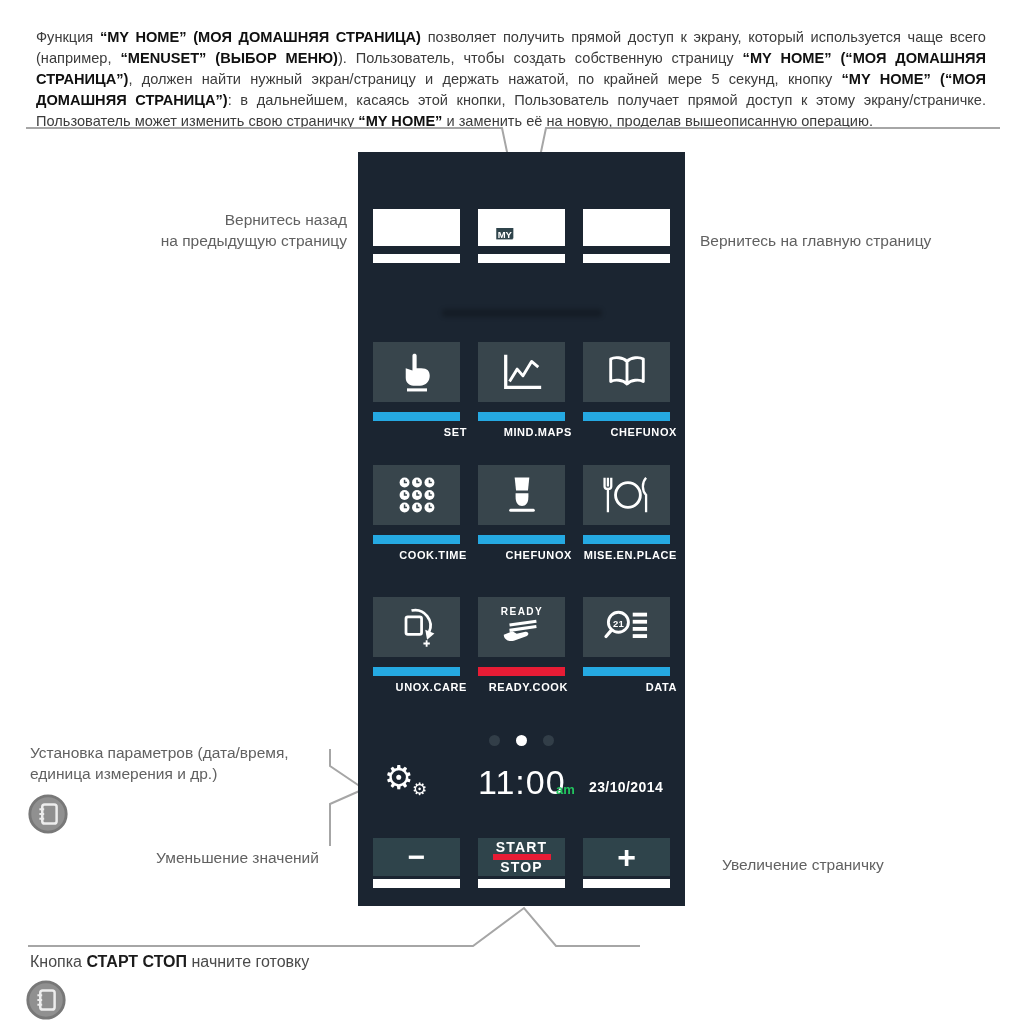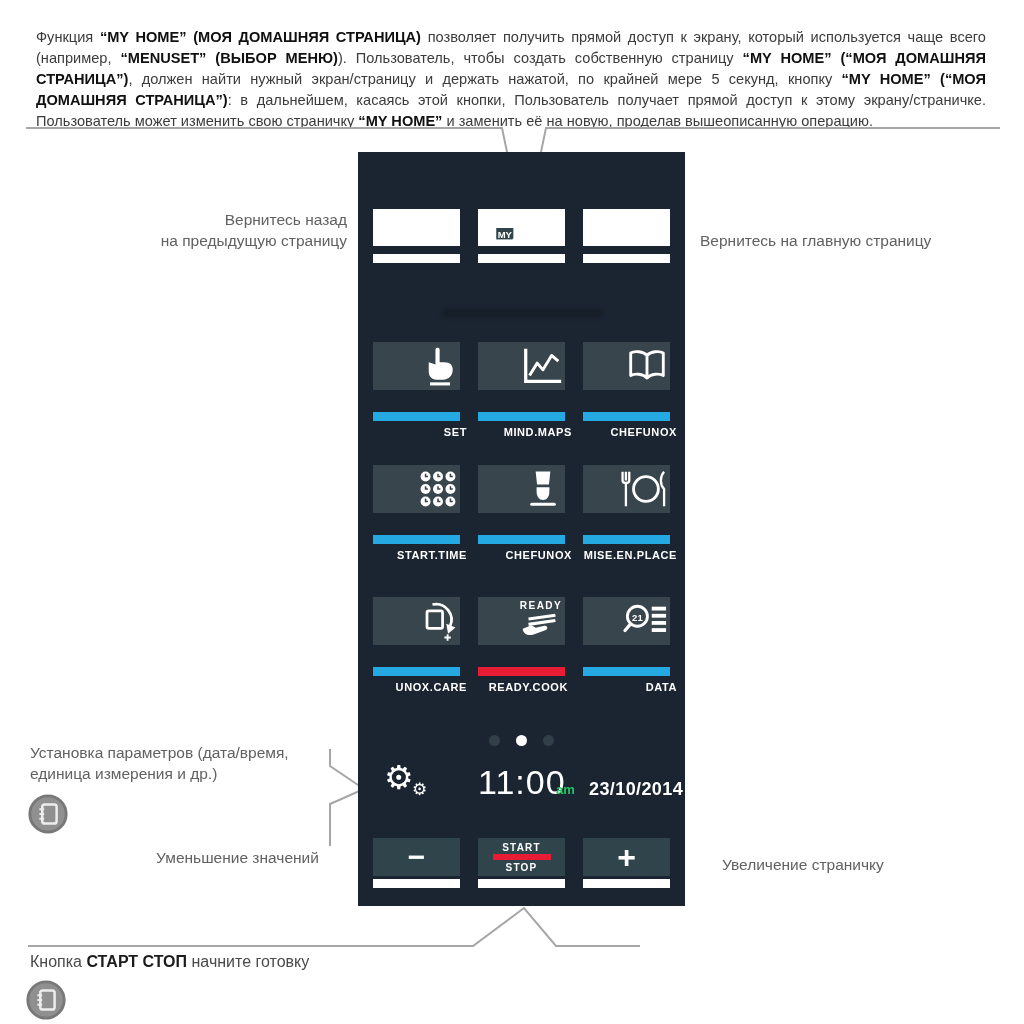--- a/index.html
+++ b/index.html
@@ -29,41 +29,41 @@
   
   .panel{position:absolute;left:358px;top:152px;width:327px;height:754px;background:#1B2531}
 
   .navbtn{position:absolute;width:87px;height:37px;background:#ffffff;
           display:flex;align-items:center;}
   .whitebar{position:absolute;width:87px;height:9px;background:#fff}
 
   .faint-smudge{position:absolute;left:84px;top:157px;width:160px;height:8px;
                 background:rgba(0,0,0,.22);filter:blur(2px);border-radius:3px}
 
-  .tile{position:absolute;width:87px;height:48px;background:#38454C;
-        display:flex;align-items:center;justify-content:flex-end}
+  .tile{position:absolute;width:87px;height:60px;background:#38454C;
+        display:flex;align-items:center;justify-content:center}
   .accent{position:absolute;width:87px;height:9px}
   .tlabel{position:absolute;width:101px;transform:translateX(-7px);text-align:right;
           color:#fff;font-size:11px;font-weight:bold;letter-spacing:.6px}
 
   .dots{position:absolute;top:583px;left:0;width:100%;display:flex;justify-content:center;gap:16px}
   .dot{width:11px;height:11px;border-radius:50%;background:#323E48}
   .dot.active{background:#fff}
 
   .gear-wrap{position:absolute;left:26px;top:608px;width:56px;height:44px;color:#fff;cursor:default}
   .gear-big{font-family:"DejaVu Sans",sans-serif;font-size:33px;line-height:36px}
   .gear-small{font-family:"DejaVu Sans",sans-serif;font-size:17px;position:absolute;left:28px;top:19px}
   .time{position:absolute;left:120px;top:611px;font-size:34px;font-weight:500;color:#fff;letter-spacing:1px}
   .meridiem{position:absolute;left:198px;top:630px;font-size:13px;font-weight:bold;color:#22c55e}
-  .date{position:absolute;left:231px;top:627px;font-size:18px;font-weight:bold;color:#fff;letter-spacing:.4px}
+  .date{position:absolute;left:231px;top:627px;font-size:14px;font-weight:bold;color:#fff;letter-spacing:.4px}
 
   .ctrlbtn{position:absolute;top:686px;width:87px;height:38px;background:#2F444B;
            display:flex;flex-direction:column;align-items:center;justify-content:center}
   .pmglyph{color:#fff;font-size:30px;font-weight:bold;line-height:30px}
-  .ss-txt{color:#fff;font-size:10px;font-weight:bold;letter-spacing:1.2px;line-height:11px}
+  .ss-txt{color:#fff;font-size:14px;font-weight:bold;letter-spacing:1.2px;line-height:11px}
   .ss-bar{width:58px;height:6px;margin:1.5px 0}
 </style>
 </head>
 <body>
 
 <p class="intro"><span>Функция </span><b>“MY HOME” (МОЯ ДОМАШНЯЯ СТРАНИЦА)</b><span> позволяет получить прямой доступ к экрану, который используется чаще всего (например, </span><b>“MENUSET” (ВЫБОР МЕНЮ)</b><span>). Пользователь, чтобы создать собственную страницу </span><b>“MY HOME” (“МОЯ ДОМАШНЯЯ СТРАНИЦА”)</b><span>, должен найти нужный экран/страницу и держать нажатой, по крайней мере 5 секунд, кнопку </span><b>“MY HOME” (“МОЯ ДОМАШНЯЯ СТРАНИЦА”)</b><span>: в дальнейшем, касаясь этой кнопки, Пользователь получает прямой доступ к этому экрану/страничке. Пользователь может изменить свою страничку </span><b>“MY HOME”</b><span> и заменить её на новую, проделав вышеописанную операцию.</span></p>
 
 <svg class="callouts" width="1024" height="1024" viewBox="0 0 1024 1024">
   <g fill="none" stroke="#A6A6A6" stroke-width="2">
     <path d="M26 128 H502 L520 214"></path>
@@ -185,21 +185,21 @@
   <div class="tile" style="left:225px;top:313px">
     <svg width="50" height="42" viewBox="0 0 52 44">
       <path d="M6 16 V40 M2.5 4 V13 M6 4 V13 M9.5 4 V13 M2.5 13 c0 3.5 7 3.5 7 0" fill="none" stroke="#fff" stroke-width="2.4"></path>
       <circle cx="27" cy="22" r="13" fill="none" stroke="#fff" stroke-width="3"></circle>
       <path d="M46 4 c-4.5 5 -4.5 13 0 18 v18" fill="none" stroke="#fff" stroke-width="2.4"></path>
     </svg>
   </div>
   <div class="accent" style="left: 15px; top: 383px; background: rgb(37, 169, 226);"></div>
   <div class="accent" style="left: 120px; top: 383px; background: rgb(37, 169, 226);"></div>
   <div class="accent" style="left: 225px; top: 383px; background: rgb(37, 169, 226);"></div>
-  <div class="tlabel" style="left:15px;top:397px">START.TIME</div>
+  <div class="tlabel" style="left:15px;top:397px">COOK.TIME</div>
   <div class="tlabel" style="left:120px;top:397px">CHEFUNOX</div>
   <div class="tlabel" style="left:225px;top:397px">MISE.EN.PLACE</div>
 
   <div class="tile" style="left:15px;top:445px">
     <svg width="44" height="44" viewBox="0 0 48 46">
       <rect x="12" y="12" width="17" height="19" rx="2" fill="none" stroke="#fff" stroke-width="3"></rect>
       <path d="M18 5 a17 17 0 0 1 19 24" fill="none" stroke="#fff" stroke-width="3"></path>
       <polygon points="33,26 43,30 35,37" fill="#fff"></polygon>
       <path d="M31 41 h7 M34.5 37.5 v7" stroke="#fff" stroke-width="2"></path>
     </svg>

